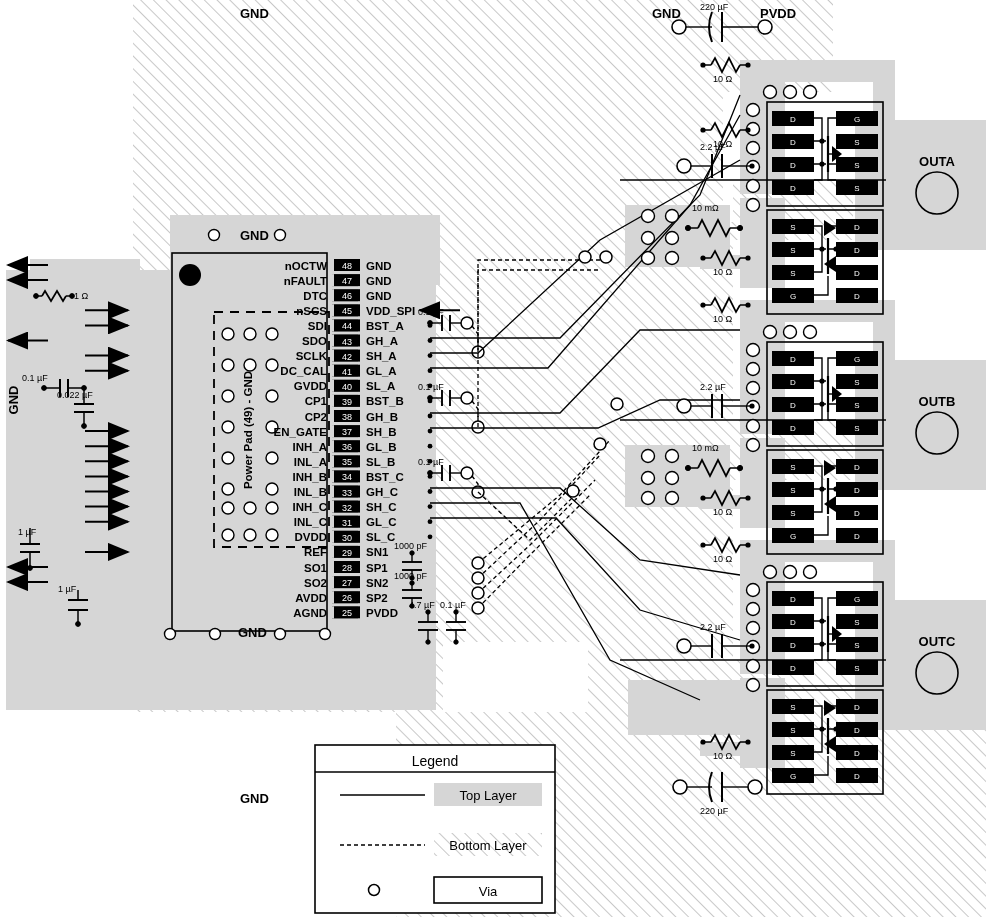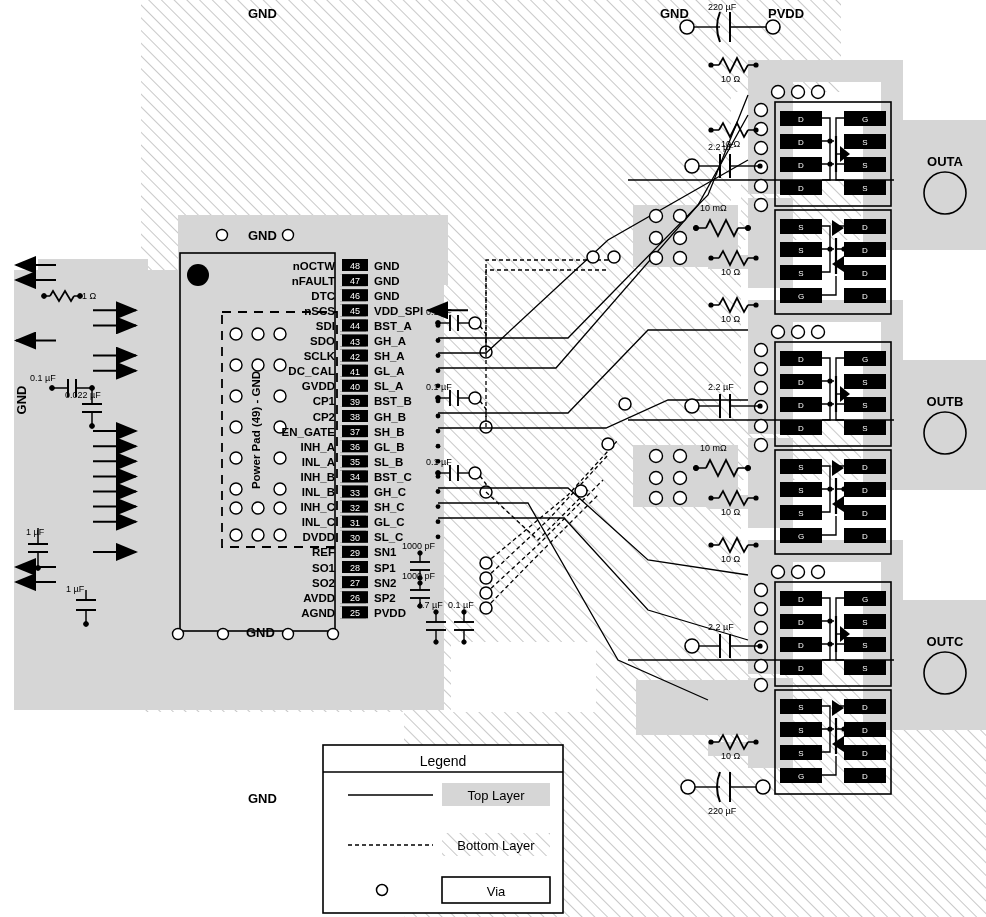--- a/index.html
+++ b/index.html
@@ -1,19 +1,19 @@
 <!DOCTYPE html>
 <html><head>
 <meta charset="utf-8">
 <title>PCB Layout Diagram</title>
 <style>
   html,body{margin:0;padding:0;background:#fff;}
   body{width:986px;height:917px;position:relative;overflow:hidden;
        font-family:"Liberation Sans",sans-serif;color:#000;}
-  #root{position:absolute;left:8px;top:0;width:850px;height:917px;}
+  #root{position:absolute;left:0;top:0;width:850px;height:917px;}
   svg{position:absolute;left:0;top:0;}
 </style>
 </head>
 <body>
 
 <div id="root">
 <svg width="986" height="917" viewBox="0 0 986 917">
   <defs>
     <pattern id="hatch" width="9" height="9" patternUnits="userSpaceOnUse" patternTransform="rotate(-45)">
       <rect width="9" height="9" fill="#ffffff"></rect>

